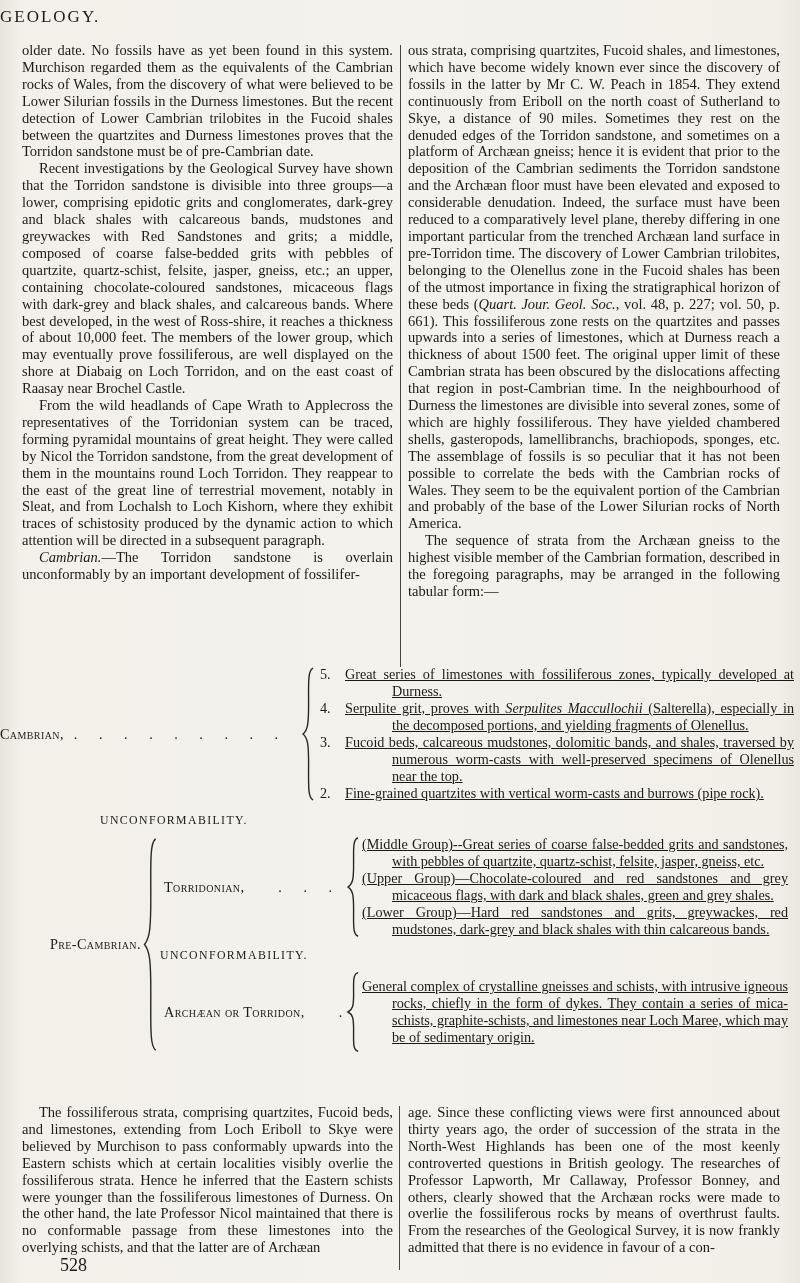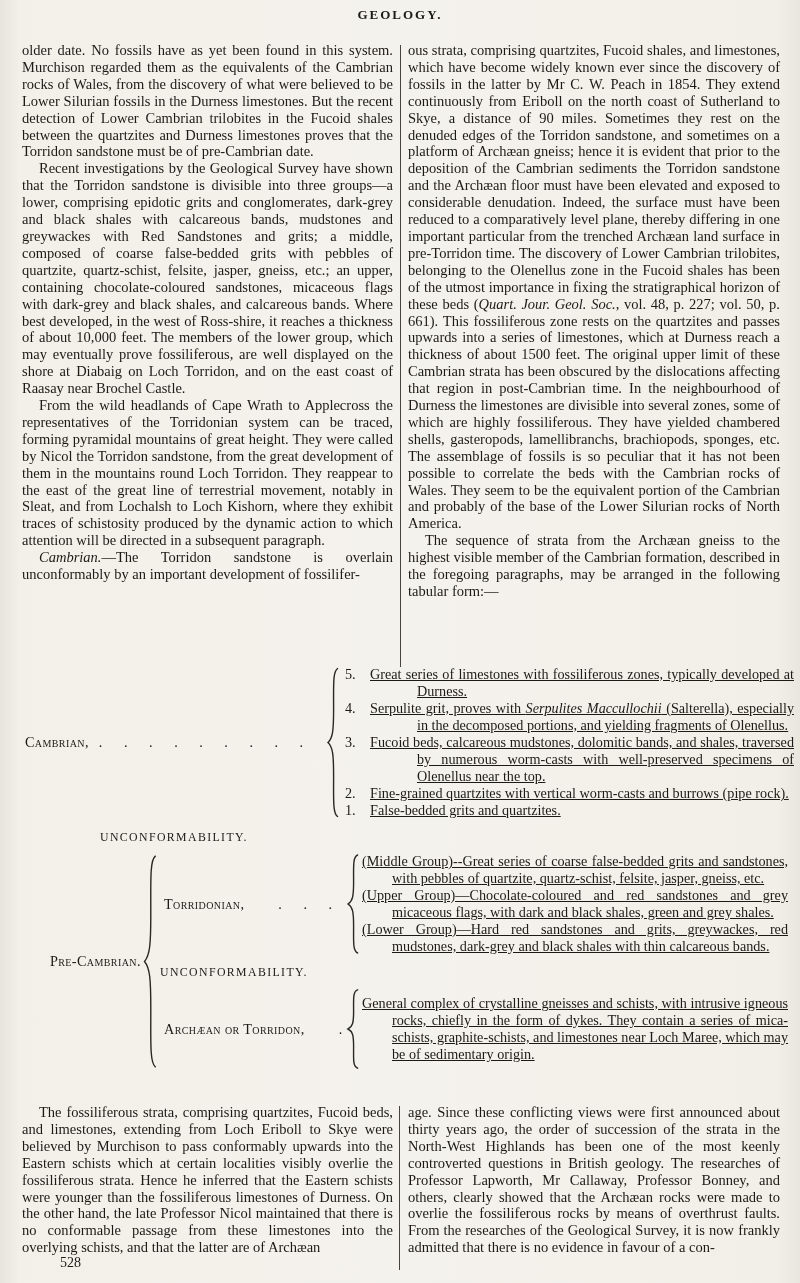--- a/index.html
+++ b/index.html
@@ -3,52 +3,52 @@
 <meta charset="utf-8">
 <style>
   html,body{margin:0;padding:0;}
   body{
     width:800px;height:1283px;position:relative;
     background:linear-gradient(90deg,#e7e4dc 0%,#f2f0e9 2.5%,#f4f2ec 50%,#f1efe8 97%,#e9e6de 100%);
     font-family:"Liberation Serif","DejaVu Serif",serif;
     color:#1c1a17;overflow:hidden;
   }
   .header{
-    position:absolute;top:7px;left:0;width:100%;text-align:center;
-    font-size:13px;font-weight:bold;letter-spacing:2px;
+    position:absolute;top:7px;left:0;width:100%;
+    font-size:17px;font-weight:normal;letter-spacing:2px;
   }
   .col{position:absolute;text-align:justify;font-size:14.5px;line-height:16.9px;}
   .col p{margin:0;}
   .col p.indent{text-indent:17px;}
   .lt{left:22px;top:42px;width:371px;}
   .rt{left:408px;top:42px;width:372px;}
   .lb{left:22px;top:1104px;width:371px;}
   .rb{left:408px;top:1104px;width:372px;}
   .rule{position:absolute;width:1px;background:#47433c;}
   .rule-top{left:400px;top:45px;height:622px;}
   .rule-bottom{left:399px;top:1106px;height:164px;}
   i{font-style:italic;}
   .tbl{position:absolute;left:0;top:666px;width:800px;font-size:14.2px;line-height:17px;}
   .trow{display:flex;align-items:center;}
   .label-cell{flex-shrink:0;display:flex;align-items:baseline;}
   .sc{font-variant:small-caps;letter-spacing:0.4px;white-space:nowrap;}
   .dots{flex:1;letter-spacing:9px;white-space:nowrap;overflow:hidden;padding-left:10px;}
-  .cam-label{width:297px;padding-left:25px;}
+  .cam-label{width:297px;}
   .brace{align-self:stretch;flex-shrink:0;display:block;margin:1px 2px;}
   .items{flex:1;padding-right:6px;text-decoration:underline;}
   .item{margin:0;text-align:justify;padding-left:75px;text-indent:-72px;}
   .num{display:inline-block;width:25px;text-indent:0;}
   .unconf{font-size:11.8px;letter-spacing:1.4px;text-align:left;}
   .unconf1{margin:10px 0 7px;padding-left:100px;}
   .unconf2{margin:9px 0 7px;}
   .pc-label{flex-shrink:0;width:88px;margin-left:50px;}
   .pc-content{flex:1;}
   .sub-label{width:178px;padding-left:4px;gap:24px;}
   .group,.arch-text{margin:0;text-align:justify;padding-left:30px;text-indent:-30px;padding-right:6px;}
-  .page-number{position:absolute;left:60px;top:1255px;font-size:14px;}
+  .page-number{position:absolute;left:60px;top:1255px;font-size:18px;}
 </style>
 </head>
 <body>
 
 <div class="header">GEOLOGY.</div>
 
 <div class="col lt">
   <p>older date. No fossils have as yet been found in this system. Murchison regarded them as the equivalents of the Cambrian rocks of Wales, from the discovery of what were believed to be Lower Silurian fossils in the Durness limestones. But the recent detection of Lower Cambrian trilobites in the Fucoid shales between the quartzites and Durness limestones proves that the Torridon sandstone must be of pre-Cambrian date.</p>
   <p class="indent">Recent investigations by the Geological Survey have shown that the Torridon sandstone is divisible into three groups—a lower, comprising epidotic grits and conglomerates, dark-grey and black shales with calcareous bands, mudstones and greywackes with Red Sandstones and grits; a middle, composed of coarse false-bedded grits with pebbles of quartzite, quartz-schist, felsite, jasper, gneiss, etc.; an upper, containing chocolate-coloured sandstones, micaceous flags with dark-grey and black shales, and calcareous bands. Where best developed, in the west of Ross-shire, it reaches a thickness of about 10,000 feet. The members of the lower group, which may eventually prove fossiliferous, are well displayed on the shore at Diabaig on Loch Torridon, and on the east coast of Raasay near Brochel Castle.</p>
   <p class="indent">From the wild headlands of Cape Wrath to Applecross the representatives of the Torridonian system can be traced, forming pyramidal mountains of great height. They were called by Nicol the Torridon sandstone, from the great development of them in the mountains round Loch Torridon. They reappear to the east of the great line of terrestrial movement, notably in Sleat, and from Lochalsh to Loch Kishorn, where they exhibit traces of schistosity produced by the dynamic action to which attention will be directed in a subsequent paragraph.</p>
@@ -70,21 +70,20 @@
       <span class="dots">. . . . . . . . . . .</span>
     </div>
     <svg class="brace" width="16" viewBox="0 0 20 100" preserveAspectRatio="none">
         <path d="M 17 1 C 11 3 12 12 12 28 C 12 42 11 47 5 50 C 11 53 12 58 12 72 C 12 88 11 97 17 99" fill="none" stroke="#2a2823" stroke-width="1.4" vector-effect="non-scaling-stroke" stroke-linecap="round"></path>
       </svg>
     <div class="items">
       <p class="item"><span class="num">5.</span><span>Great series of limestones with fossiliferous zones, typically developed at Durness.</span><i></i><span></span></p>
       <p class="item"><span class="num">4.</span><span>Serpulite grit, proves with </span><i>Serpulites Maccullochii</i><span> (Salterella), especially in the decomposed portions, and yielding fragments of Olenellus.</span></p>
       <p class="item"><span class="num">3.</span><span>Fucoid beds, calcareous mudstones, dolomitic bands, and shales, traversed by numerous worm-casts with well-preserved specimens of Olenellus near the top.</span><i></i><span></span></p>
       <p class="item"><span class="num">2.</span><span>Fine-grained quartzites with vertical worm-casts and burrows (pipe rock).</span><i></i><span></span></p>
-      <p class="item"><span class="num">1.</span><span>False-bedded grits and quartzites.</span><i></i><span></span></p>
     </div>
   </div>
 
   <div class="unconf unconf1">UNCONFORMABILITY.</div>
 
   <div class="trow">
     <div class="pc-label sc">Pre-Cambrian.</div>
     <svg class="brace" width="18" viewBox="0 0 20 100" preserveAspectRatio="none">
         <path d="M 17 1 C 11 3 12 12 12 28 C 12 42 11 47 5 50 C 11 53 12 58 12 72 C 12 88 11 97 17 99" fill="none" stroke="#2a2823" stroke-width="1.4" vector-effect="non-scaling-stroke" stroke-linecap="round"></path>
       </svg>

